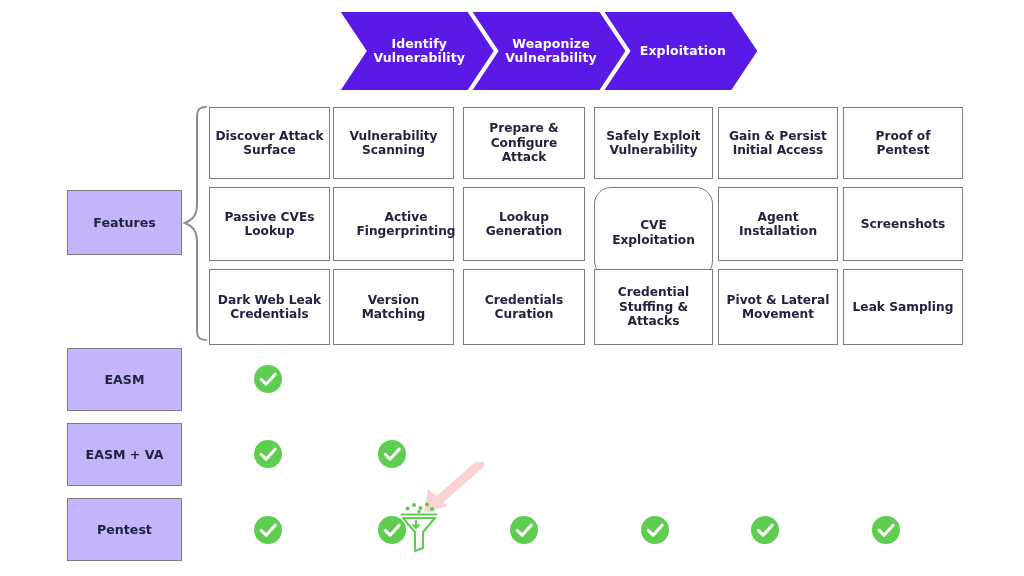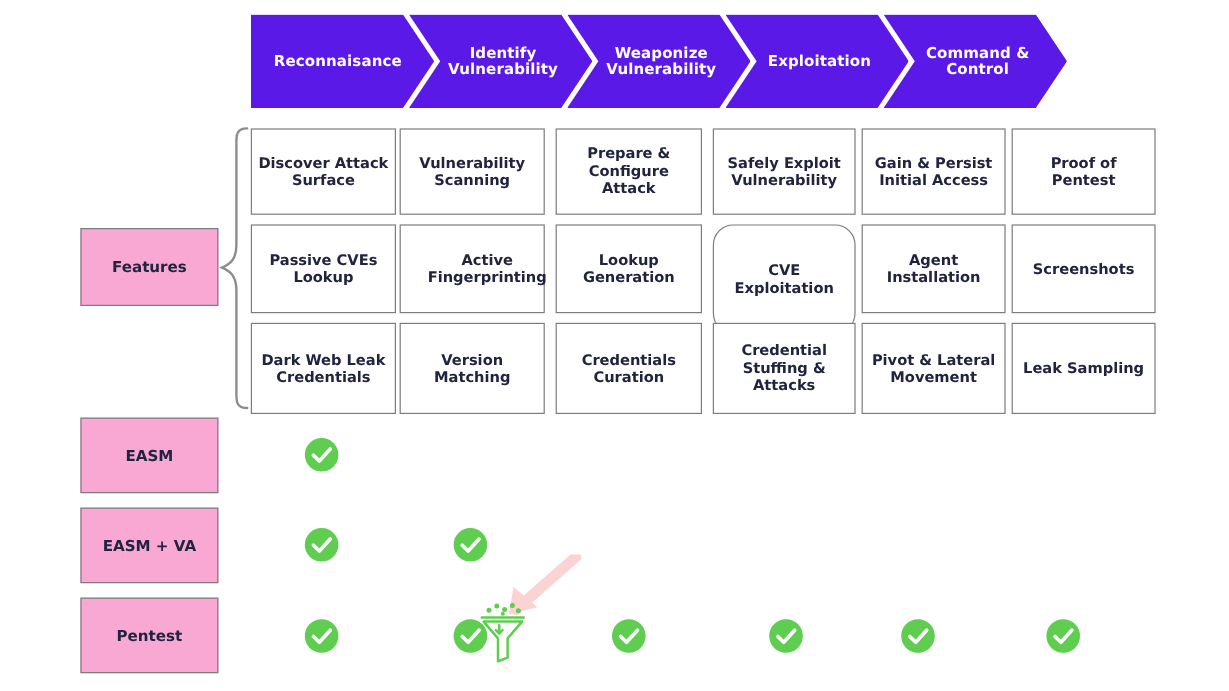--- a/index.html
+++ b/index.html
@@ -40,21 +40,21 @@
     font-weight:bold;
     font-size:12.2px;
     line-height:14.5px;
     box-sizing:border-box;
     padding:2px 5px;
   }
 
   
   .lbox{
     position:absolute;
-    background:#f9a8d4;
+    background:#c4b5fd;
     border:1.6px solid #7c7c7c;
     display:flex;align-items:center;justify-content:center;
     text-align:center;
     color:#20243f;
     font-weight:bold;
     font-size:12.6px;
     box-sizing:border-box;
   }
 
   
@@ -75,37 +75,30 @@
     white-space:pre-line;
   }
   .brace,.arrow{position:absolute;}
 </style>
 </head>
 <body>
 
 <div id="canvas">
 
   <div class="banner" id="banner">
-      <div class="chev" style="left: 0px; width: 152.833px; clip-path: polygon(0px 0px, 82.988% 0px, 100% 50%, 82.988% 100%, 0px 100%);">
-        <span style="white-space: pre-line; margin-right: 7.8px;">Reconnaisance</span>
-      </div>
       <div class="chev" style="left: 131.833px; width: 152.833px; clip-path: polygon(0px 0px, 82.988% 0px, 100% 50%, 82.988% 100%, 0px 100%, 17.012% 50%);">
         <span style="white-space: pre-line; margin-left: 11.7px; margin-right: 7.8px;">Identify
 Vulnerability</span>
       </div>
       <div class="chev" style="left: 263.667px; width: 152.833px; clip-path: polygon(0px 0px, 82.988% 0px, 100% 50%, 82.988% 100%, 0px 100%, 17.012% 50%);">
         <span style="white-space: pre-line; margin-left: 11.7px; margin-right: 7.8px;">Weaponize
 Vulnerability</span>
       </div>
       <div class="chev" style="left: 395.5px; width: 152.833px; clip-path: polygon(0px 0px, 82.988% 0px, 100% 50%, 82.988% 100%, 0px 100%, 17.012% 50%);">
         <span style="white-space: pre-line; margin-left: 11.7px; margin-right: 7.8px;">Exploitation</span>
-      </div>
-      <div class="chev" style="left: 527.333px; width: 152.833px; clip-path: polygon(0px 0px, 82.988% 0px, 100% 50%, 82.988% 100%, 0px 100%, 17.012% 50%);">
-        <span style="white-space: pre-line; margin-left: 11.7px; margin-right: 7.8px;">Command &amp;
-Control</span>
       </div>
     </div>
 
   <svg class="brace" style="left:182px;top:104px;" width="26" height="240" viewBox="0 0 26 240">
     <path d="M24 3 C14 3 15 10 15 18 L15 100 C15 112 10 116 3 119 C10 122 15 126 15 138 L15 221 C15 229 14 236 24 236" fill="none" stroke="#8d8d8d" stroke-width="2" stroke-linecap="round"></path>
   </svg>
 
   <div id="feature-grid">
       <div class="fbox" style="left: 209px; top: 107px; width: 121px; height: 72px;">
         <span style="white-space: pre-line;">Discover Attack

